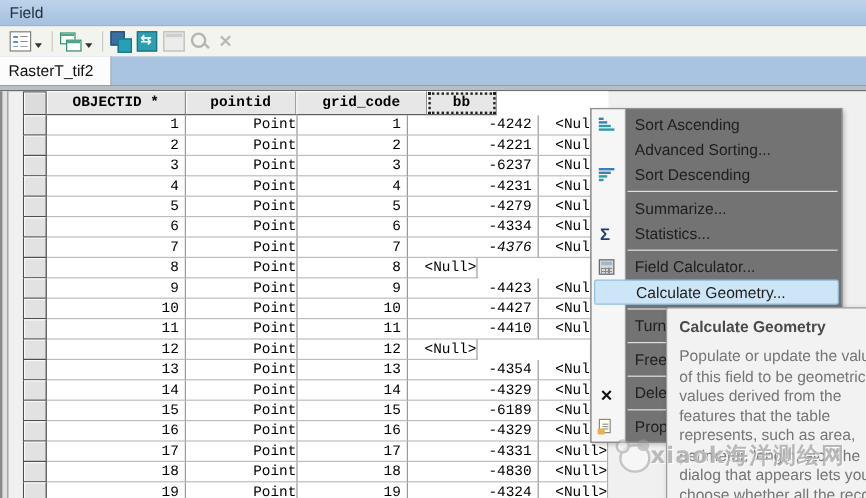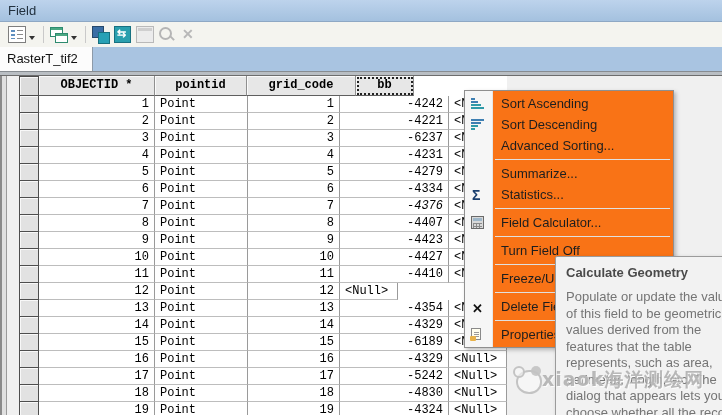--- a/index.html
+++ b/index.html
@@ -69,30 +69,30 @@
     font-family:"Liberation Mono",monospace;font-weight:bold;font-size:12px;color:#000;
     text-align:center;line-height:19px;white-space:nowrap;overflow:hidden;flex:none;position:relative;
   }
   .hcell.selcol{outline:2px dotted #222;outline-offset:-3px;}
   .cell{
     border-right:1px solid #9a9a9a;border-bottom:1px solid #bdbdbd;box-sizing:border-box;
     font-family:"Liberation Mono",monospace;font-size:12px;color:#000;
     line-height:16px;white-space:nowrap;overflow:hidden;flex:none;
   }
   .cell.r{text-align:right;padding-right:5px;}
-  .cell.l{text-align:left;padding-left:5px;}
+  .cell.l{text-align:right;padding-left:5px;}
   .selector{
     background:#e2e2e2;border:1px solid #4d4d4d;border-top:none;box-sizing:border-box;
     box-shadow:inset 1px 1px 0 #f8f8f8;flex:none;
   }
   .ghead .selector{border-top:1px solid #4d4d4d;background:#dcdcdc;}
   
   .menu{
-    position:absolute;left:464px;top:90px;width:210px;
-    background:#f97316;border:1px solid #8f8f8f;box-shadow:2px 2px 4px rgba(0,0,0,.25);
+    position:absolute;left:492px;top:90px;width:210px;
+    background:#737373;border:1px solid #8f8f8f;box-shadow:2px 2px 4px rgba(0,0,0,.25);
     box-sizing:border-box;padding:2px 0;z-index:10;
   }
   .menu .gutter{position:absolute;left:0;top:0;bottom:0;width:27px;background:#f6f6f6;border-right:1px solid #e6e6e6;}
   .mitem{position:relative;height:21px;line-height:21px;font-size:13px;color:#1e1e1e;
     padding-left:36px;white-space:nowrap;}
   .mitem.hl{background:#cde6f7;border:1px solid #92c0e0;border-radius:2px;margin:0 2px;
     height:19px;line-height:19px;padding-left:34px;}
   .msep{height:7px;position:relative;}
   .msep:before{content:"";position:absolute;left:30px;right:3px;top:3px;height:1px;background:#e0e0e0;}
   .micon{position:absolute;left:6px;top:4px;width:14px;height:13px;}
@@ -230,21 +230,20 @@
         <div class="cell l" style="width: 93px;">Point</div>
         <div class="cell r" style="width: 92px;">7</div>
         <div class="cell r" style="width: 109px; font-style: italic;">-4376</div>
         <div class="cell l" style="width: 58px;">&lt;Null&gt;</div>
       </div>
       <div class="grow">
         <div class="selector" style="width: 20px;"></div>
         <div class="cell r" style="width: 116px;">8</div>
         <div class="cell l" style="width: 93px;">Point</div>
         <div class="cell r" style="width: 92px;">8</div>
-        <div class="cell r" style="width: 109px;">-4407</div>
         <div class="cell l" style="width: 58px;">&lt;Null&gt;</div>
       </div>
       <div class="grow">
         <div class="selector" style="width: 20px;"></div>
         <div class="cell r" style="width: 116px;">9</div>
         <div class="cell l" style="width: 93px;">Point</div>
         <div class="cell r" style="width: 92px;">9</div>
         <div class="cell r" style="width: 109px;">-4423</div>
         <div class="cell l" style="width: 58px;">&lt;Null&gt;</div>
       </div>
@@ -301,21 +300,21 @@
         <div class="cell l" style="width: 93px;">Point</div>
         <div class="cell r" style="width: 92px;">16</div>
         <div class="cell r" style="width: 109px;">-4329</div>
         <div class="cell l" style="width: 58px;">&lt;Null&gt;</div>
       </div>
       <div class="grow">
         <div class="selector" style="width: 20px;"></div>
         <div class="cell r" style="width: 116px;">17</div>
         <div class="cell l" style="width: 93px;">Point</div>
         <div class="cell r" style="width: 92px;">17</div>
-        <div class="cell r" style="width: 109px;">-5242</div>
+        <div class="cell r" style="width: 109px;">-4331</div>
         <div class="cell l" style="width: 58px;">&lt;Null&gt;</div>
       </div>
       <div class="grow">
         <div class="selector" style="width: 20px;"></div>
         <div class="cell r" style="width: 116px;">18</div>
         <div class="cell l" style="width: 93px;">Point</div>
         <div class="cell r" style="width: 92px;">18</div>
         <div class="cell r" style="width: 109px;">-4830</div>
         <div class="cell l" style="width: 58px;">&lt;Null&gt;</div>
       </div>
@@ -326,27 +325,28 @@
         <div class="cell r" style="width: 92px;">19</div>
         <div class="cell r" style="width: 109px;">-4324</div>
         <div class="cell l" style="width: 58px;">&lt;Null&gt;</div>
       </div>
     </div>
 </div>
 
 <div class="menu">
   <div class="gutter"></div>
 <div class="mitem"><div class="micon sort-ascending-icon"></div><span>Sort Ascending</span></div>
+    <div class="mitem"><span>Advanced Sorting...</span></div>
     <div class="mitem"><div class="micon sort-descending-icon"></div><span>Sort Descending</span></div>
-    <div class="mitem"><span>Advanced Sorting...</span></div>
     <div class="msep"></div>
     <div class="mitem"><span>Summarize...</span></div>
     <div class="mitem"><div class="micon sigma-icon"></div><span>Statistics...</span></div>
     <div class="msep"></div>
     <div class="mitem"><div class="micon field-calculator-icon"></div><span>Field Calculator...</span></div>
+    <div class="mitem hl"><span>Calculate Geometry...</span></div>
     <div class="msep"></div>
     <div class="mitem"><span>Turn Field Off</span></div>
     <div class="msep"></div>
     <div class="mitem"><span>Freeze/Unfreeze Column</span></div>
     <div class="msep"></div>
     <div class="mitem"><div class="micon delete-field-icon"></div><span>Delete Field</span></div>
     <div class="msep"></div>
     <div class="mitem"><div class="micon properties-icon"></div><span>Properties...</span></div>
   </div>
 

